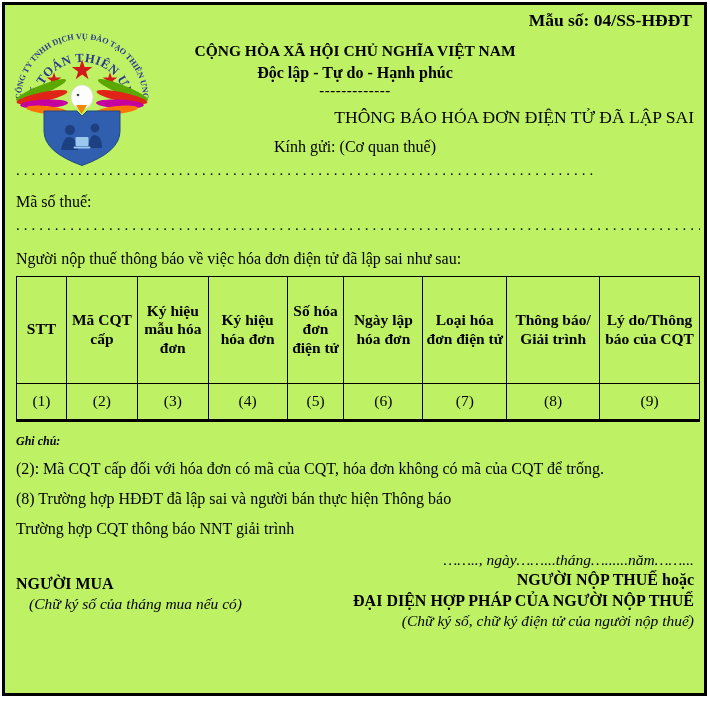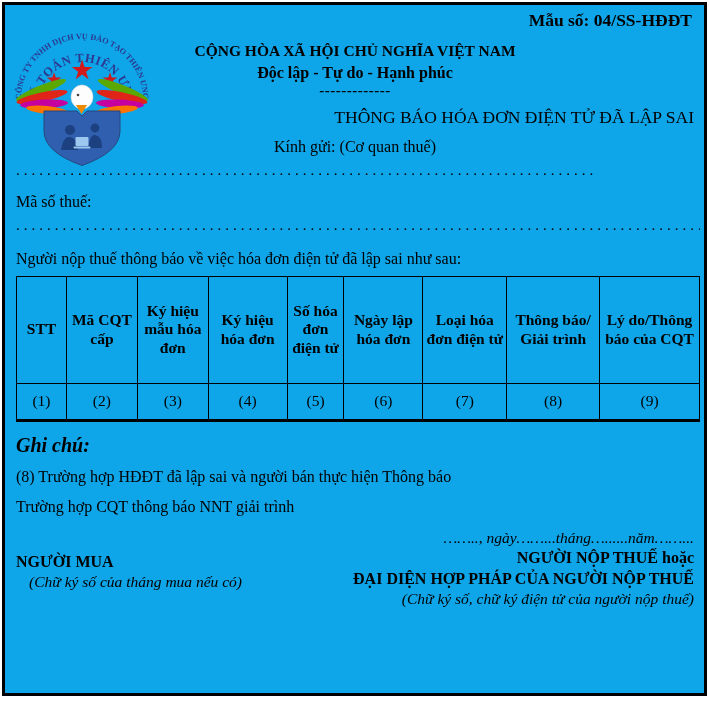--- a/index.html
+++ b/index.html
@@ -7,21 +7,21 @@
   body {
     width:710px; height:722px; overflow:hidden;
     font-family:"Liberation Serif","DejaVu Serif",serif;
     color:#000;
   }
   .page {
     position:relative;
     margin:2px 2px 0 2px;
     width:705px; height:694px;
     border:3px solid #000;
-    background:#0ea5e9;
+    background:#bef264;
     padding:5px 10px 0 11px;
     overflow:hidden;
   }
   .form-code {
     text-align:right;
     font-weight:bold;
     font-size:17.5px;
     padding-right:2px;
   }
   .logo-wrap {
@@ -50,21 +50,21 @@
   }
   .invoice-table th, .invoice-table td {
     border:1px solid #000;
     text-align:center;
     vertical-align:middle;
     font-size:15.5px;
     padding:2px 2px;
   }
   .invoice-table th { font-weight:bold; height:107px; line-height:1.18; }
   .invoice-table td { height:37px; border-bottom:3px solid #000; }
-  .notes-title { font-size:20px; font-weight:bold; font-style:italic; margin-top:12px; }
+  .notes-title { font-size:12px; font-weight:bold; font-style:italic; margin-top:12px; }
   .note { font-size:16px; margin-top:9px; line-height:1.32; width:690px; }
   .sign-row { display:flex; margin-top:12px; }
   .sign-left  { width:40%; text-align:left; padding-top:22px; }
   .sign-right { width:60%; text-align:right; }
   .date-line { font-style:italic; font-size:15.5px; }
   .sign-title { font-size:16px; font-weight:bold; margin-top:1px; line-height:1.25; }
   .sign-sub { font-style:italic; font-size:15.5px; line-height:1.3; }
   .sign-sub-buyer { width:245px; margin:0 auto; }
 </style>
 </head>
@@ -174,20 +174,21 @@
         <td>(5)</td>
         <td>(6)</td>
         <td>(7)</td>
         <td>(8)</td>
         <td>(9)</td>
       </tr>
     </tbody>
   </table>
 
   <div class="notes-title">Ghi chú:</div>
+  <div class="note">(2): Mã CQT cấp đối với hóa đơn có mã của CQT, hóa đơn không có mã của CQT để trống.</div>
   <div class="note">(8) Trường hợp HĐĐT đã lập sai và người bán thực hiện Thông báo</div>
   <div class="note">Trường hợp CQT thông báo NNT giải trình</div>
 
   <div class="sign-row">
     <div class="sign-left">
       <div class="sign-title">NGƯỜI MUA</div>
       <div class="sign-sub sign-sub-buyer">(Chữ ký số của tháng mua nếu có)</div>
     </div>
     <div class="sign-right">
       <div class="date-line">…….., ngày……...tháng…......năm……...</div>

